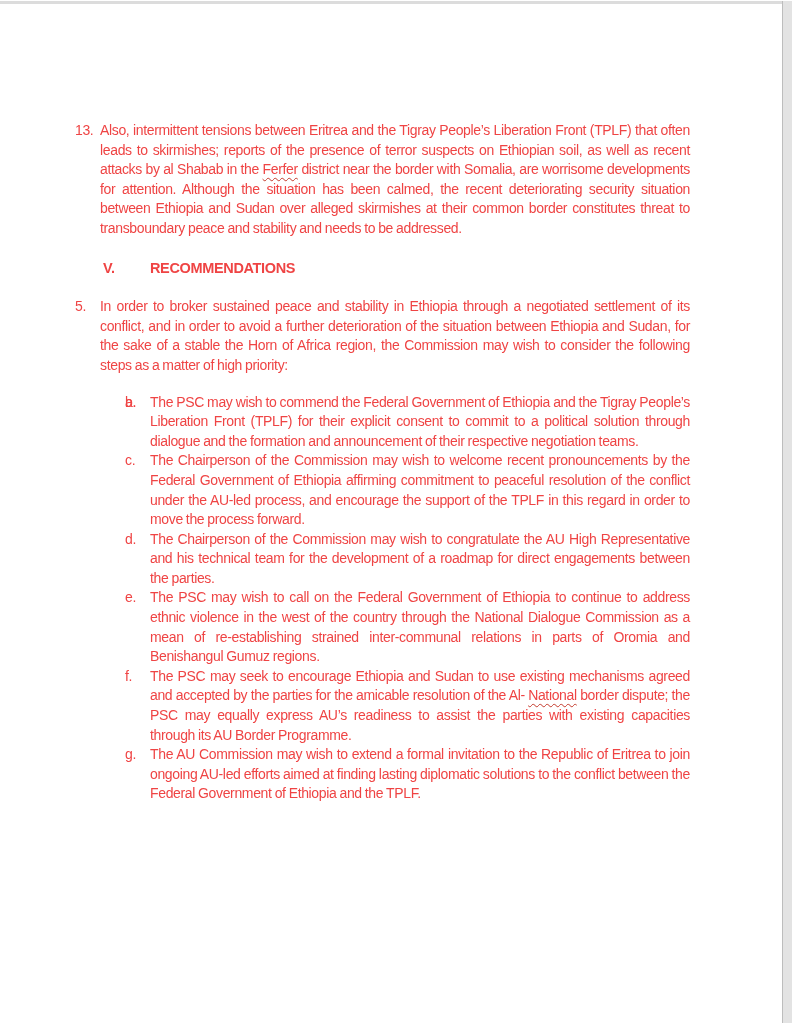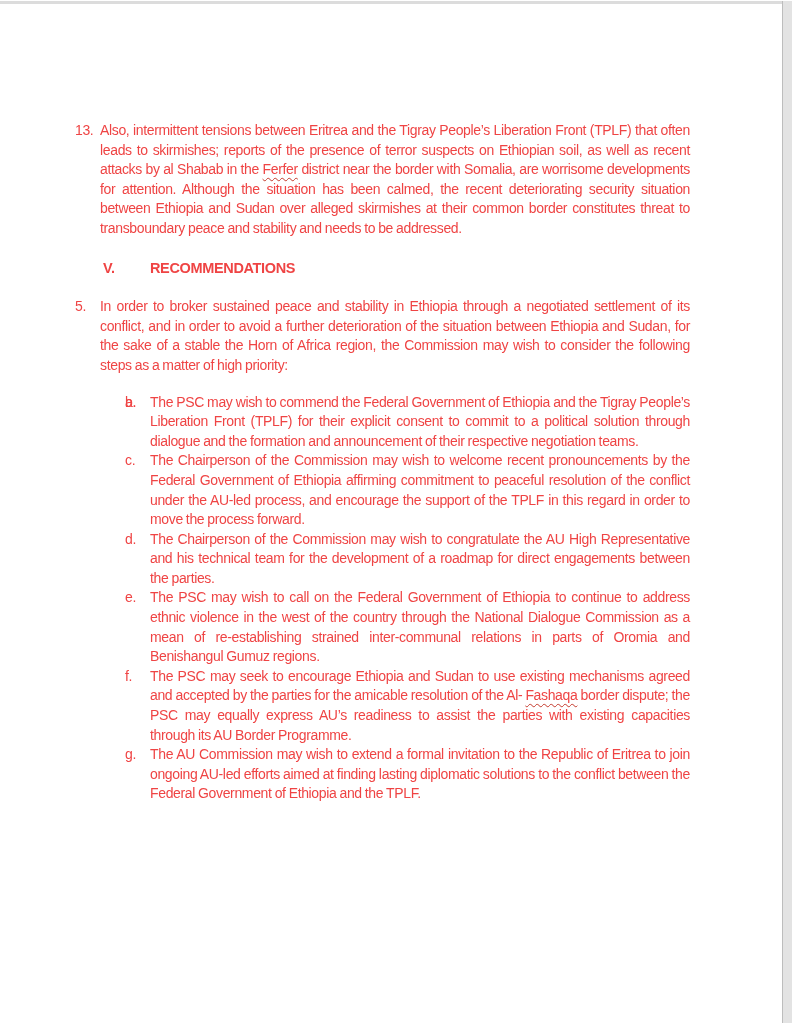--- a/index.html
+++ b/index.html
@@ -105,21 +105,21 @@
           <span>The Chairperson of the Commission may wish to congratulate the AU High Representative and his technical team for the development of a roadmap for direct engagements between the parties.</span>
         </div>
 
         <div class="subitem">
           <span class="letter">e.</span>
           <span>The PSC may wish to call on the Federal Government of Ethiopia to continue to address ethnic violence in the west of the country through the National Dialogue Commission as a mean of re-establishing strained inter-communal relations in parts of Oromia and Benishangul Gumuz regions.</span>
         </div>
 
         <div class="subitem">
           <span class="letter">f.</span>
-          <span><span>The PSC may seek to encourage Ethiopia and Sudan to use existing mechanisms agreed and accepted by the parties for the amicable resolution of the Al- </span><span class="misspelled">Fashaqa</span><span> border dispute; the PSC may equally express AU’s readiness to assist the parties with existing capacities through its AU Border Programme.</span></span>
+          <span><span>The PSC may seek to encourage Ethiopia and Sudan to use existing mechanisms agreed and accepted by the parties for the amicable resolution of the Al- </span><span class="misspelled">National</span><span> border dispute; the PSC may equally express AU’s readiness to assist the parties with existing capacities through its AU Border Programme.</span></span>
         </div>
 
         <div class="subitem">
           <span class="letter">g.</span>
           <span>The AU Commission may wish to extend a formal invitation to the Republic of Eritrea to join ongoing AU-led efforts aimed at finding lasting diplomatic solutions to the conflict between the Federal Government of Ethiopia and the TPLF.</span>
         </div>
 
       </div>
     </div>
   </div>

